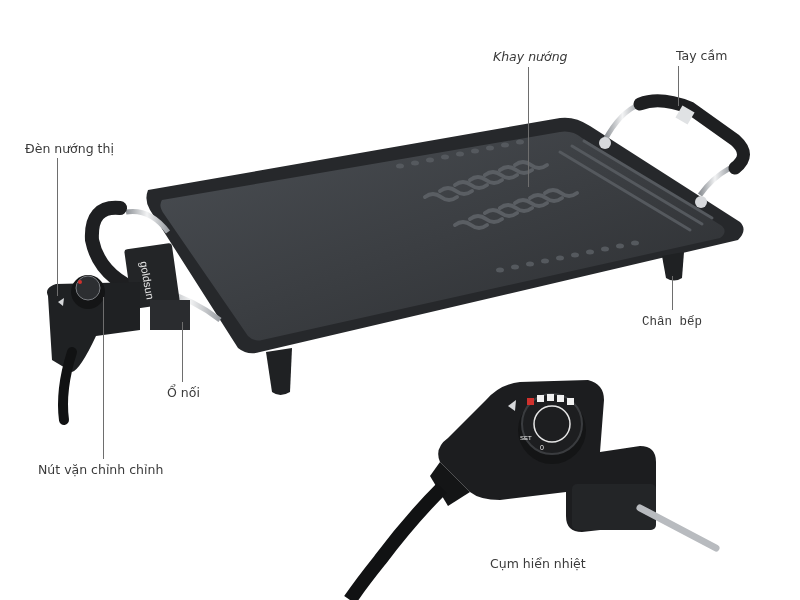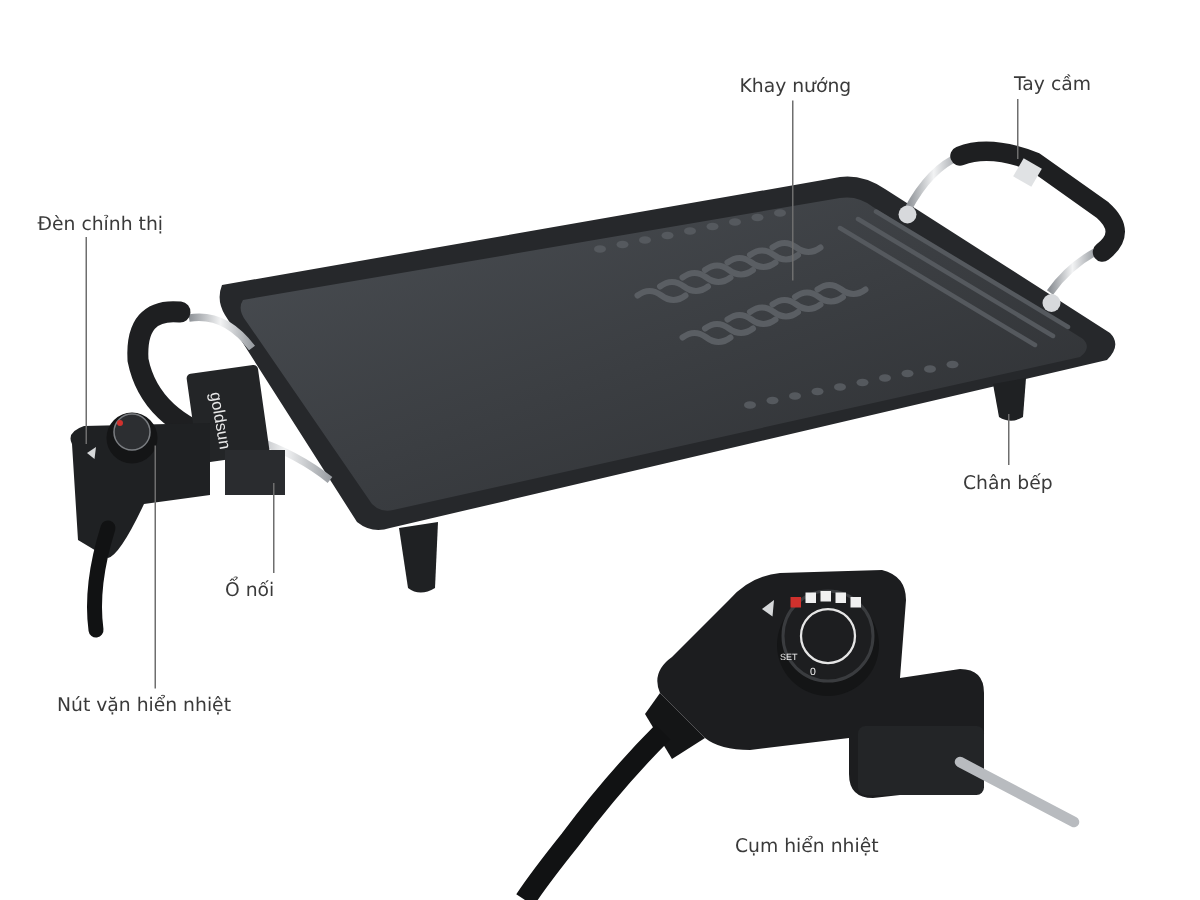--- a/index.html
+++ b/index.html
@@ -131,20 +131,20 @@
     </g>
   </svg>
 
   <div class="leader" style="left:57px; top:158px; height:138px;"></div>
   <div class="leader" style="left:528px; top:67px; height:120px;"></div>
   <div class="leader" style="left:678px; top:66px; height:40px;"></div>
   <div class="leader" style="left:672px; top:276px; height:34px;"></div>
   <div class="leader" style="left:182px; top:322px; height:60px;"></div>
   <div class="leader" style="left:103px; top:297px; height:162px;"></div>
 
-  <div class="label" style="left:25px; top:142px;">Đèn chỉnh thị</div>
-  <div class="label" style="left:493px; top:50px;">Khay nướng</div>
+  <div class="label" style="left:25px; top:142px;">Đèn nướng thị</div>
+  <div class="label" style="left:493px; top:50px;font-style:italic;">Khay nướng</div>
   <div class="label" style="left:676px; top:49px;">Tay cầm</div>
-  <div class="label" style="left:642px; top:315px;">Chân bếp</div>
-  <div class="label" style="left:150px; top:386px;">Ổ nối</div>
-  <div class="label" style="left:38px; top:463px;">Nút vặn hiển nhiệt</div>
+  <div class="label" style="left:642px; top:315px;font-family:Liberation Mono, monospace;">Chân bếp</div>
+  <div class="label" style="left:167px; top:386px;">Ổ nối</div>
+  <div class="label" style="left:38px; top:463px;">Nút vặn chỉnh chỉnh</div>
   <div class="label" style="left:490px; top:557px;">Cụm hiển nhiệt</div>
 </div>
 
 </body></html>

